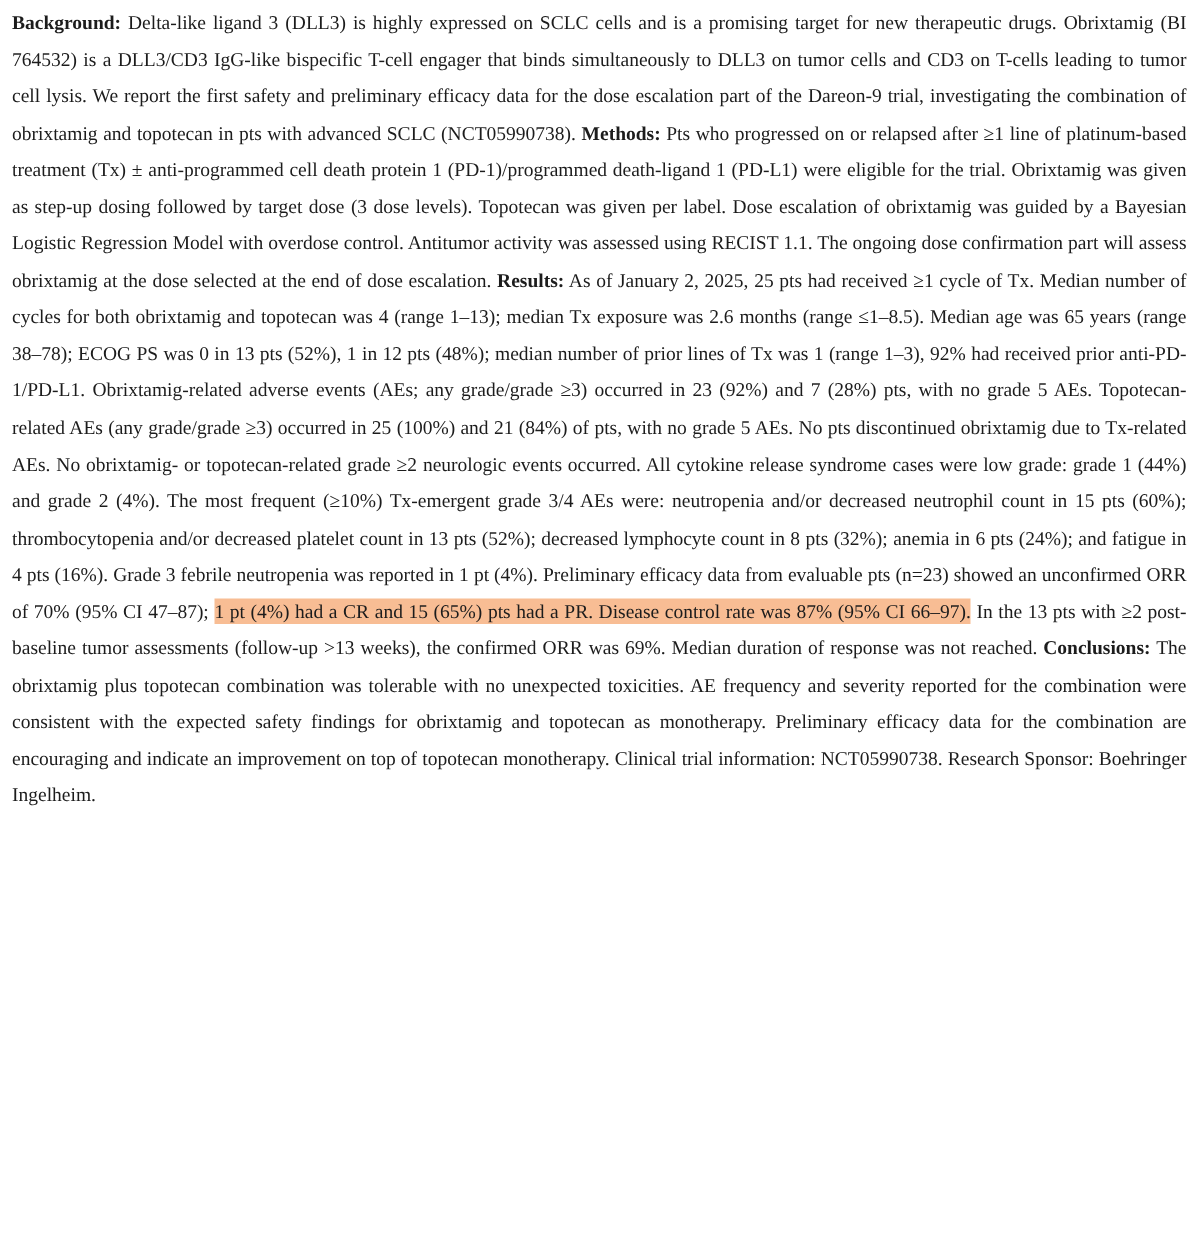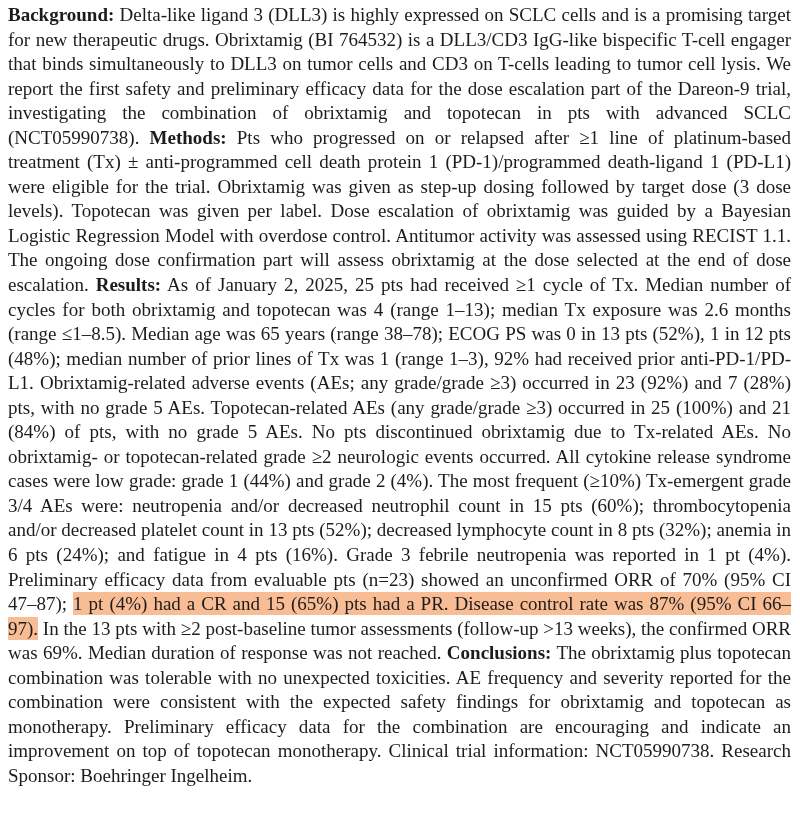--- a/index.html
+++ b/index.html
@@ -7,21 +7,21 @@
     width: 800px;
     height: 835px;
     background: #ffffff;
     overflow: hidden;
   }
   .abstract {
     width: 800px;
     height: 835px;
     padding: 3px 9px 0 8px;
     font-family: "Liberation Serif", "DejaVu Serif", serif;
-    font-size: 19px;
+    font-size: 13px;
     line-height: 24.55px;
     color: #1c1c1c;
     text-align: justify;
   }
   .label { font-weight: 700; }
   .hl {
     background-color: #f8bd94;
     padding: 1px 0;
   }
 </style>

